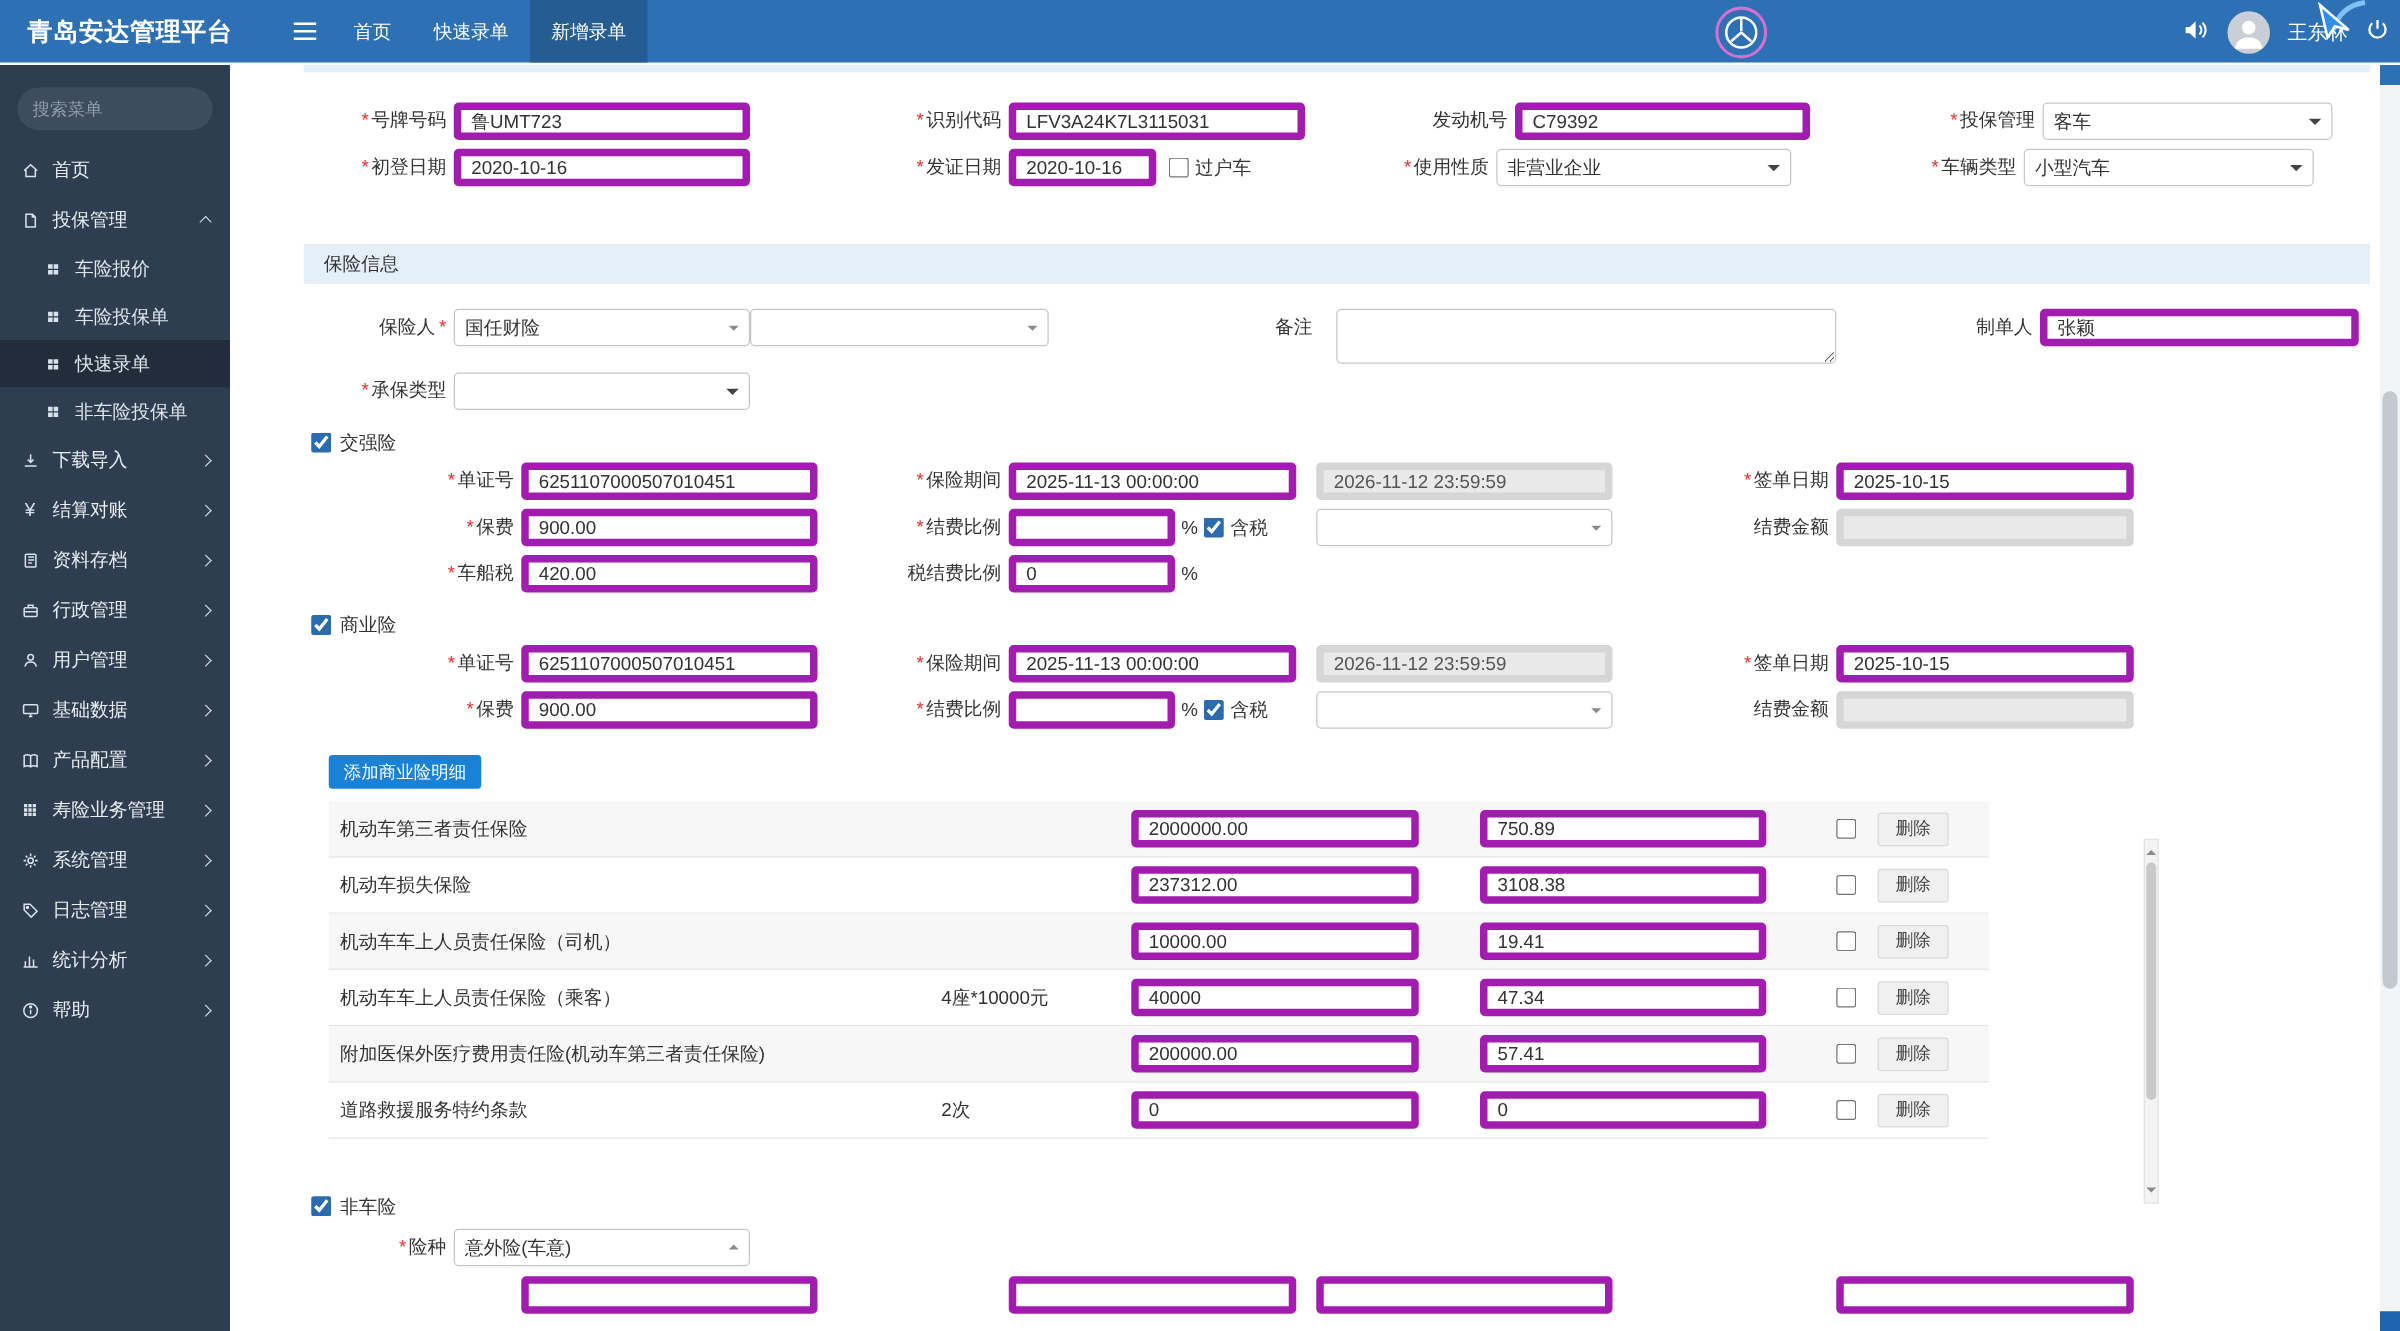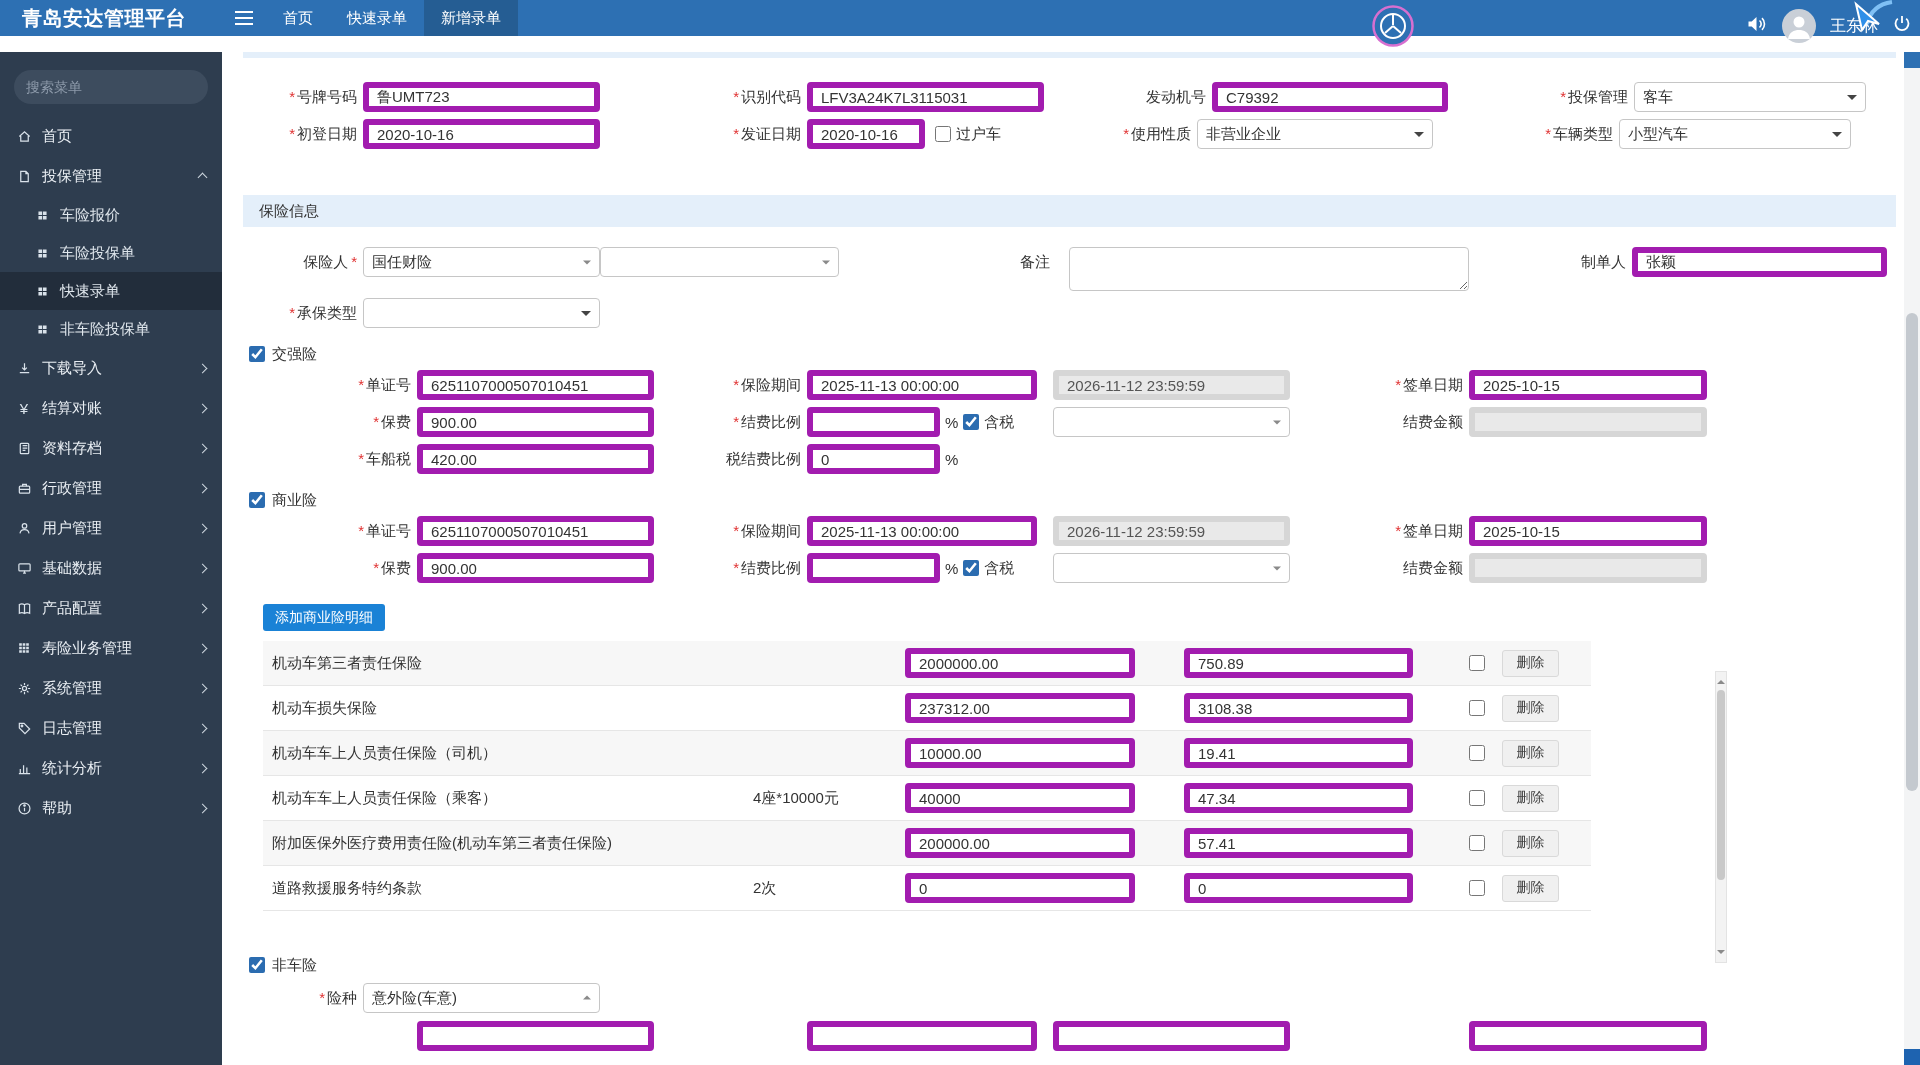--- a/index.html
+++ b/index.html
@@ -1,34 +1,34 @@
 <!DOCTYPE html>
 <html><head>
 <meta charset="utf-8">
 <style>
   * { margin:0; padding:0; box-sizing:border-box; }
   html,body { width:1920px; height:1065px; overflow:hidden; background:#fff;
     font-family:"Liberation Sans","DejaVu Sans",sans-serif; }
 
   
-  .header { position:fixed; left:0; top:0; width:1920px; height:36px; background:#2d70b3; z-index:20;
+  .header { position:fixed; left:0; top:0; width:1920px; height:50px; background:#2d70b3; z-index:20;
     display:flex; align-items:stretch; color:#fff; }
   .brand { width:222px; display:flex; align-items:center; padding-left:22px; font-size:20px; font-weight:600; letter-spacing:.5px; }
   .hamburger { width:44px; display:flex; align-items:center; justify-content:center; cursor:pointer; }
   .nav-tabs { display:flex; align-items:stretch; }
   .nav-tab { display:flex; align-items:center; padding:0 17px; font-size:15px; cursor:pointer; }
   .nav-tab.active { background:#255d93; }
   .logo-wrap { position:absolute; left:1371px; top:4px; width:44px; height:44px; }
   .hright { position:absolute; right:8px; top:0; height:52px; display:flex; align-items:center; gap:14px; }
   .avatar { width:34px; height:34px; border-radius:50%; background:#c9cfd7; display:flex; align-items:center; justify-content:center; overflow:hidden; }
   .uname { font-size:16px; }
   .cursor-art { position:fixed; left:1848px; top:0; z-index:50; pointer-events:none; }
 
   
-  .sidebar { position:fixed; left:0; top:52px; bottom:0; width:222px; background:#2e3d4f; z-index:10; }
+  .sidebar { position:fixed; left:0; top:52px; bottom:0; width:184px; background:#2e3d4f; z-index:10; }
   .search-wrap { margin:18px 14px 12px 14px; height:34px; background:#3d4c5e; border-radius:17px;
     display:flex; align-items:center; padding:0 12px; }
   .search-input { flex:1; border:none; outline:none; background:transparent; color:#cfd8e3; font-size:14px; }
   .search-input::placeholder { color:#8e9bab; }
   .mitem { height:40px; display:flex; align-items:center; gap:10px; padding:0 16px; color:#e9eef3; font-size:15px; cursor:pointer; }
   .mitem .micon { width:16px; display:flex; justify-content:center; }
   .mitem .grow { flex:1; }
   .msub { height:38px; padding-left:34px; color:#dfe6ec; }
   .msub.active { background:rgba(0,0,0,0.25); }
   .chev-r { width:7px; height:7px; border-top:1.6px solid #cfd8e0; border-right:1.6px solid #cfd8e0; transform:rotate(45deg); }

